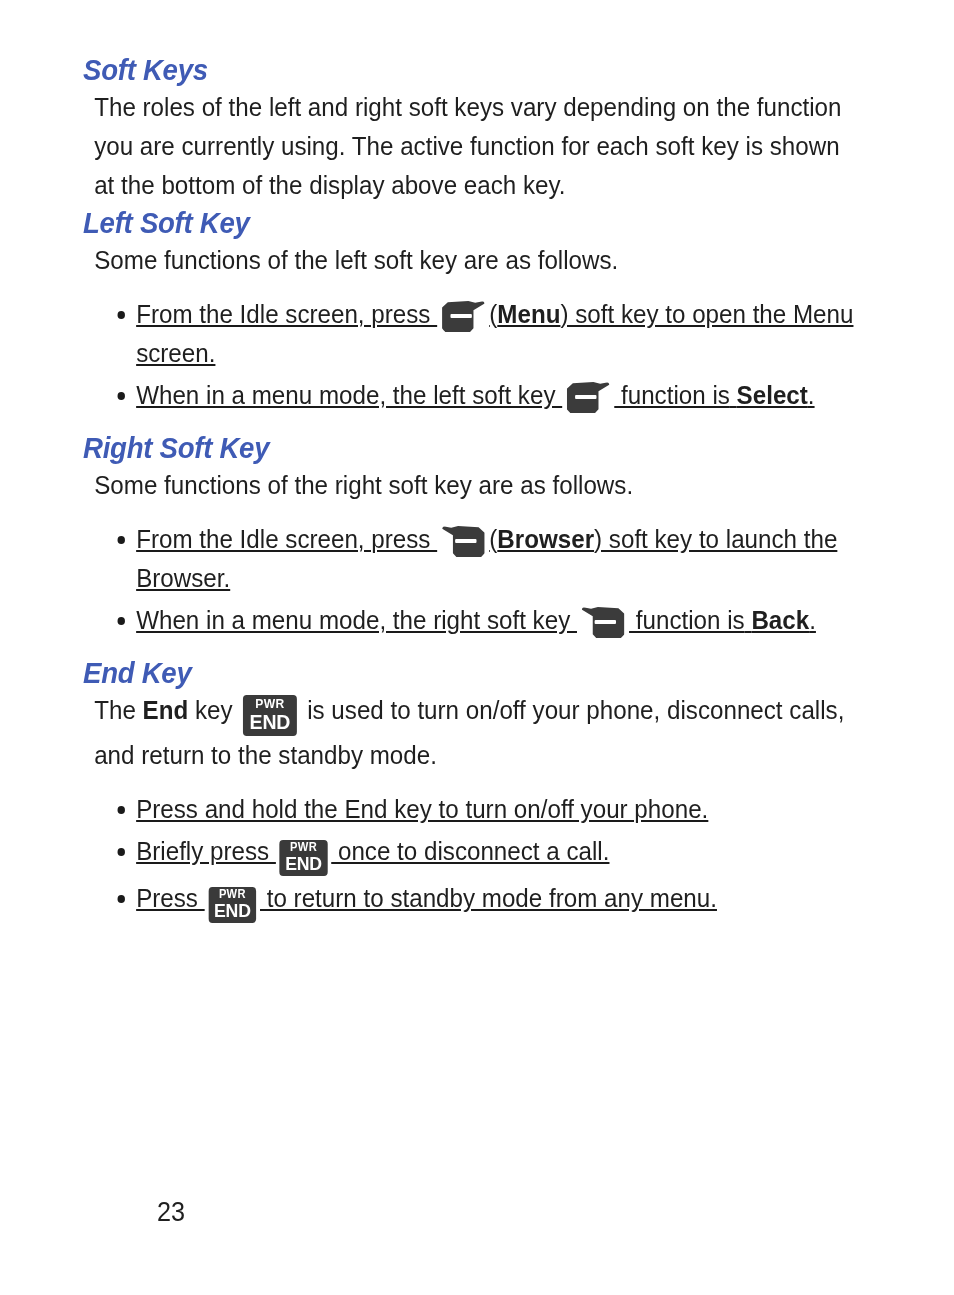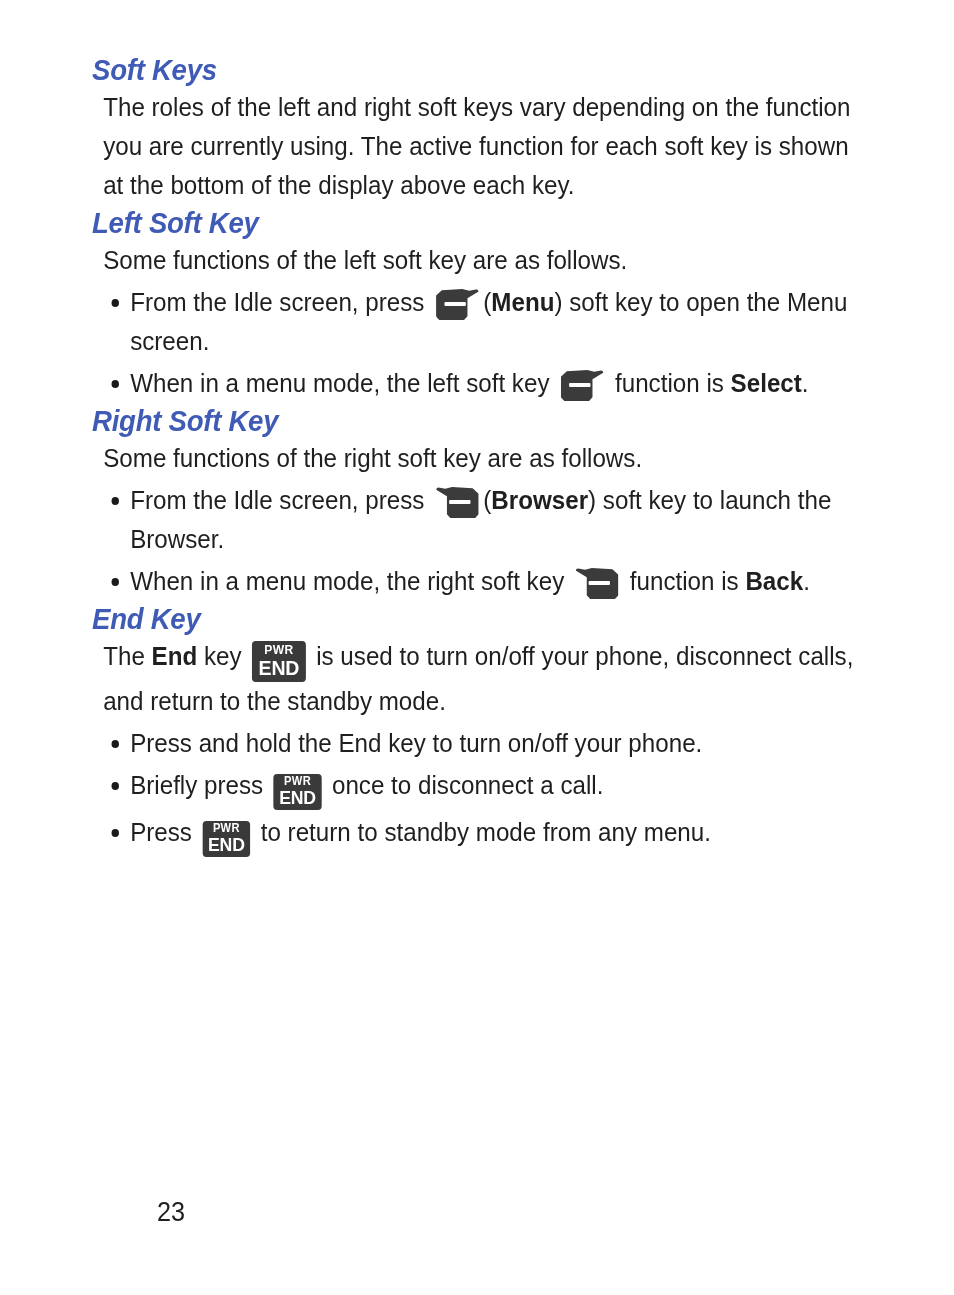--- a/index.html
+++ b/index.html
@@ -16,21 +16,21 @@
     overflow: hidden;
   }
 
   .page {
     position: absolute;
     inset: 0;
   }
 
   .content {
     position: absolute;
-    left: 92px;
+    left: 83px;
     top: 52px;
     width: 770px;
   }
 
   
   h2.heading {
     font-size: 30px;
     line-height: 36px;
     font-weight: bold;
     font-style: italic;
@@ -55,22 +55,23 @@
     line-height: 39px;
     color: #1f1f1f;
     transform: scaleX(0.93);
     transform-origin: left center;
     width: 820px;
   }
 
   
   ul.bullets {
     list-style: none;
-    margin: 0;
+    margin: 15px;
     padding: 0;
+    text-decoration: underline;
   }
   ul.bullets li {
     position: relative;
     padding-left: 41px;
     font-size: 26px;
     line-height: 39px;
     color: #1f1f1f;
     margin-top: 3px;
     transform: scaleX(0.93);
     transform-origin: left center;

